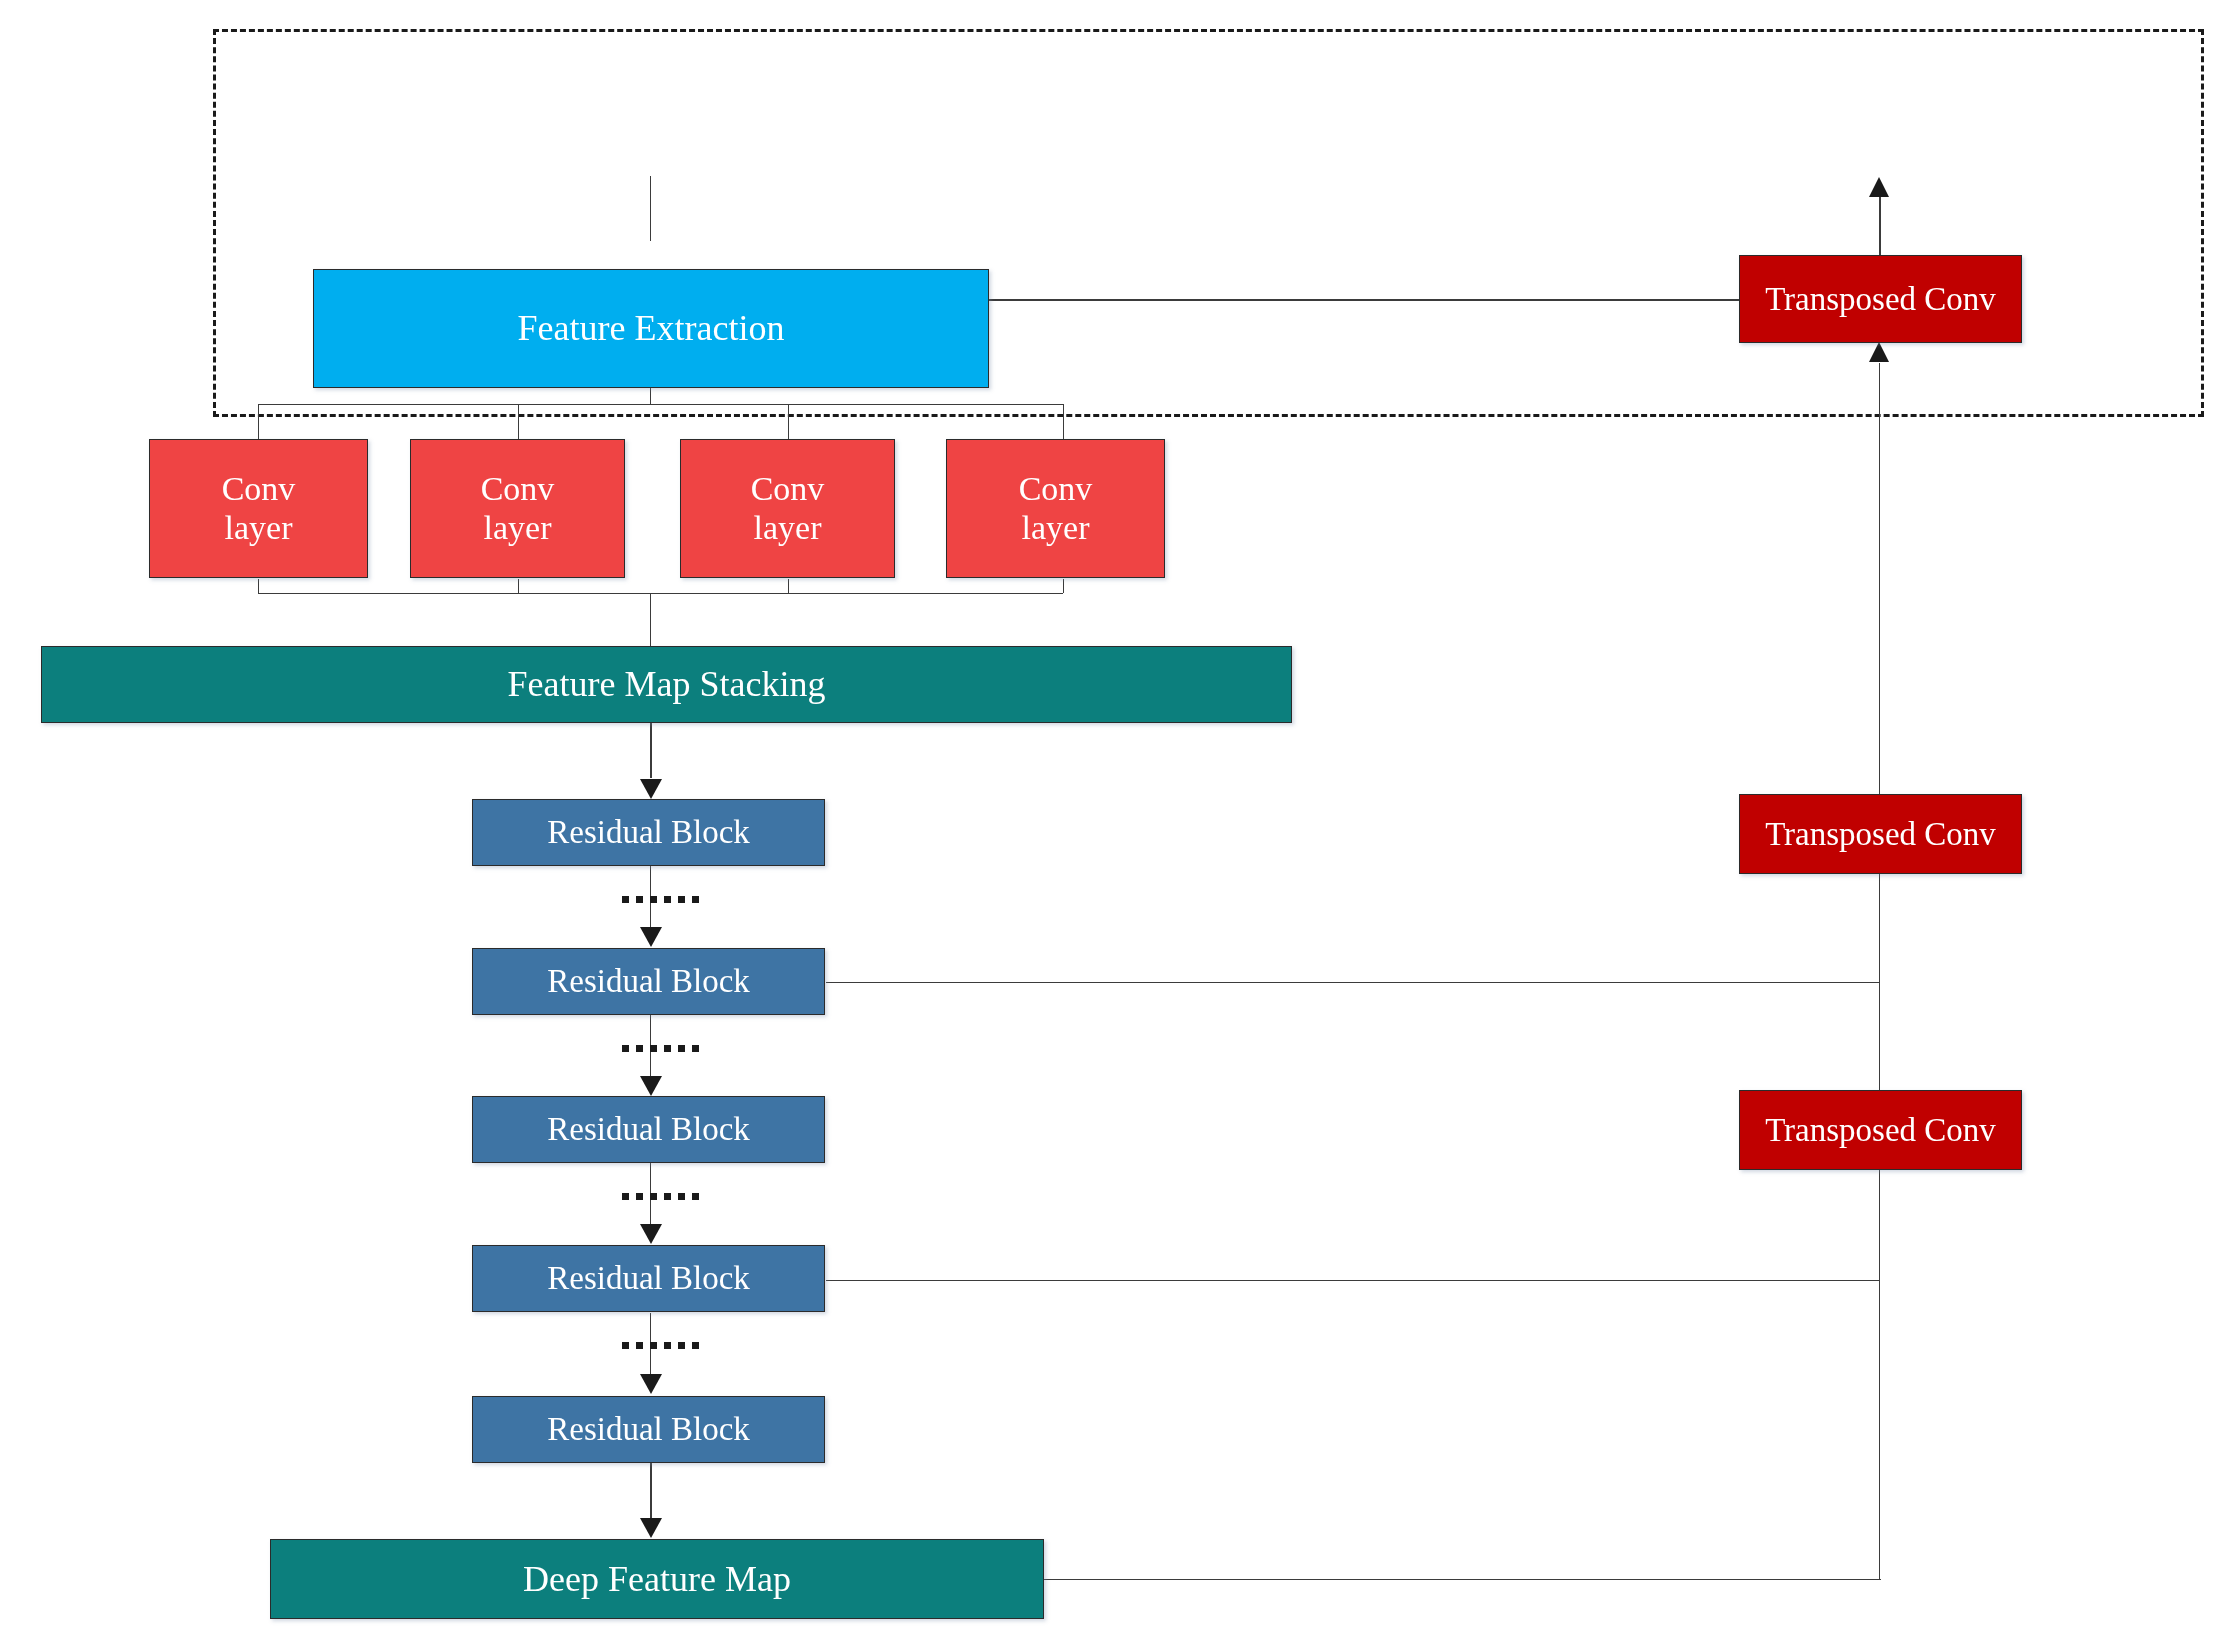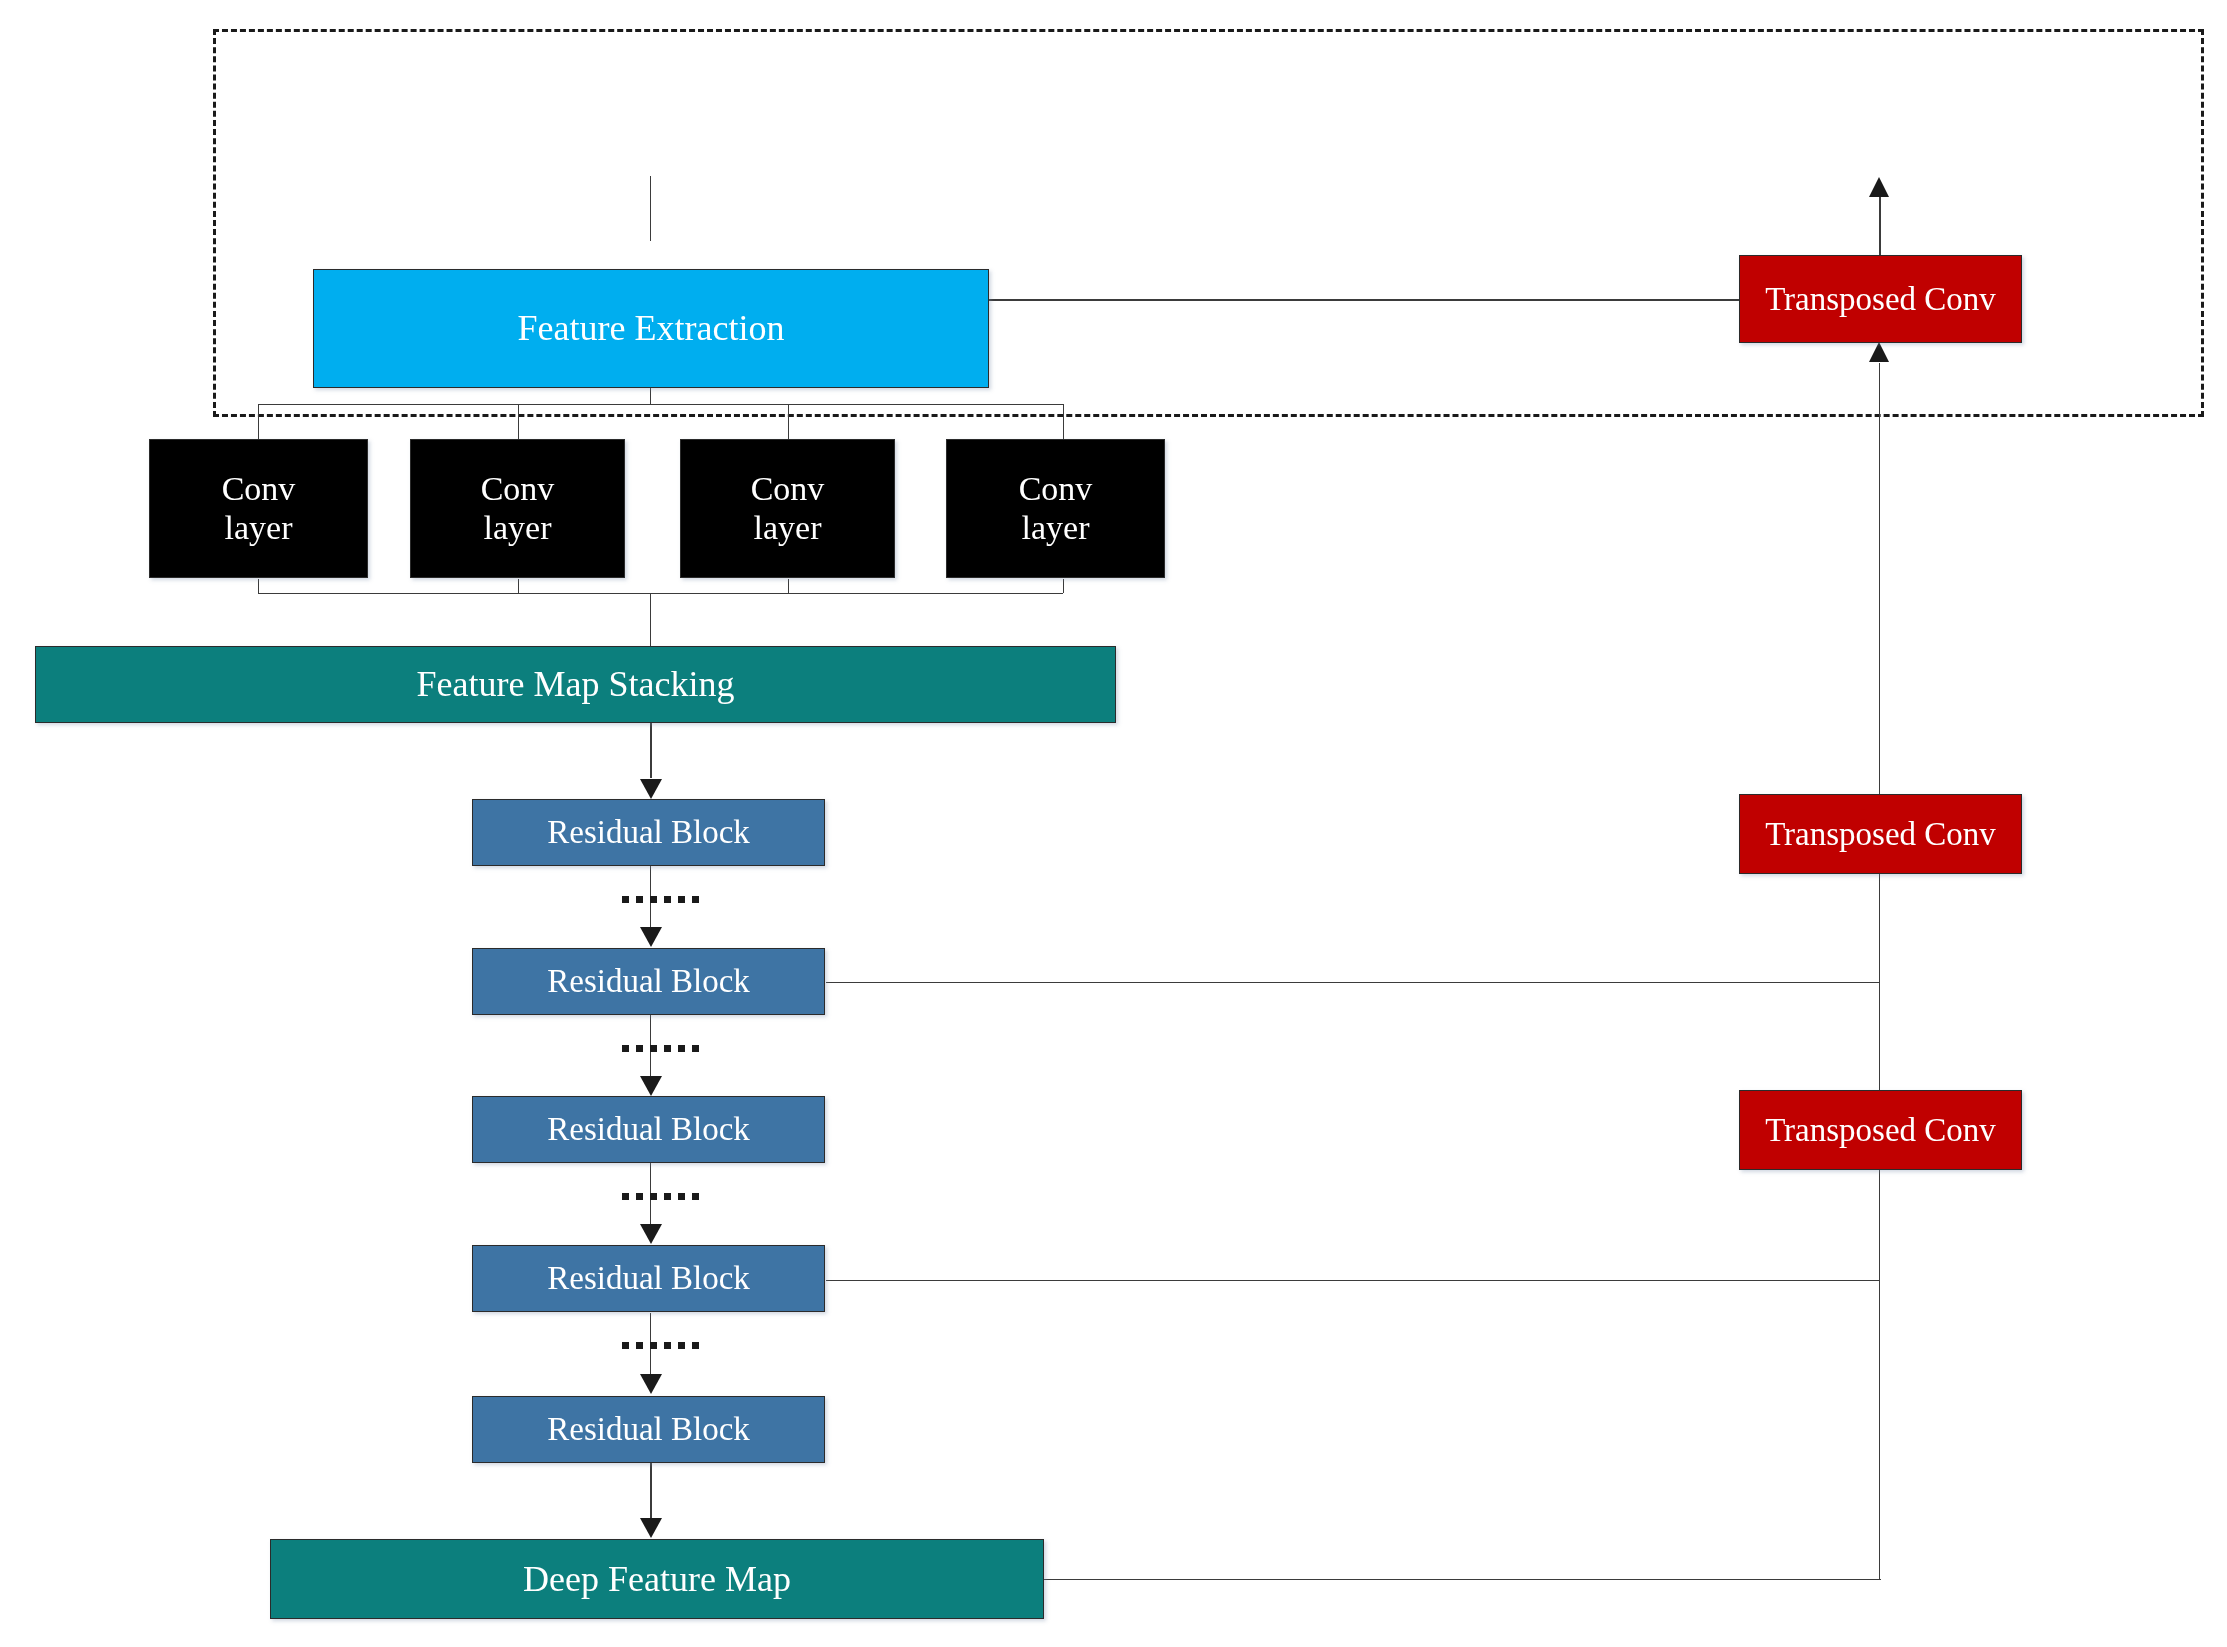--- a/index.html
+++ b/index.html
@@ -30,21 +30,21 @@
     z-index:5;
     user-select:none;
   }
   .pill{
     border-radius:781px;
     background:#E8862D;
     border:1.6px solid #3a3a3a;
     font-size:31px;
   }
   .cyan{ background:#00AEEF; font-size:36px; }
-  .green{ background:#000000; font-size:34px; flex-direction:column; }
+  .green{ background:#ef4444; font-size:34px; flex-direction:column; }
   .green span.l2{ display:block; }
   .teal{ background:#0C7F7D; font-size:36px; }
   .steel{ background:#3E74A4; font-size:33px; }
   .crimson{ background:#C00000; font-size:33px; }
 
   
   .dashed-region{
     position:absolute;
     box-sizing:border-box;
     border:3.9px dashed #1a1a1a;
@@ -148,21 +148,21 @@
     <span class="l2">layer</span>
   </div>
 
   <div class="vline thin" style="left:258px; top:579px; height:14px;"></div>
   <div class="vline thin" style="left:518px; top:579px; height:14px;"></div>
   <div class="vline thin" style="left:788px; top:579px; height:14px;"></div>
   <div class="vline thin" style="left:1063px; top:579px; height:14px;"></div>
   <div class="hline thin" style="left:258px; top:593px; width:805px;"></div>
   <div class="vline thin" style="left:650px; top:593px; height:53px;"></div>
 
-  <div class="node teal" style="left:35px; top:646px; width:1081px; height:77px;">
+  <div class="node teal" style="left:41px; top:646px; width:1251px; height:77px;">
     <span>Feature Map Stacking</span>
   </div>
 
   <div class="vline" style="left:650px; top:722px; height:56px;"></div>
   <div class="arrow-down" style="left:640px; top:779px;"></div>
 
   <div class="node steel" style="left:472px; top:799px; width:353px; height:67px;">
     <span>Residual Block</span>
   </div>
 

